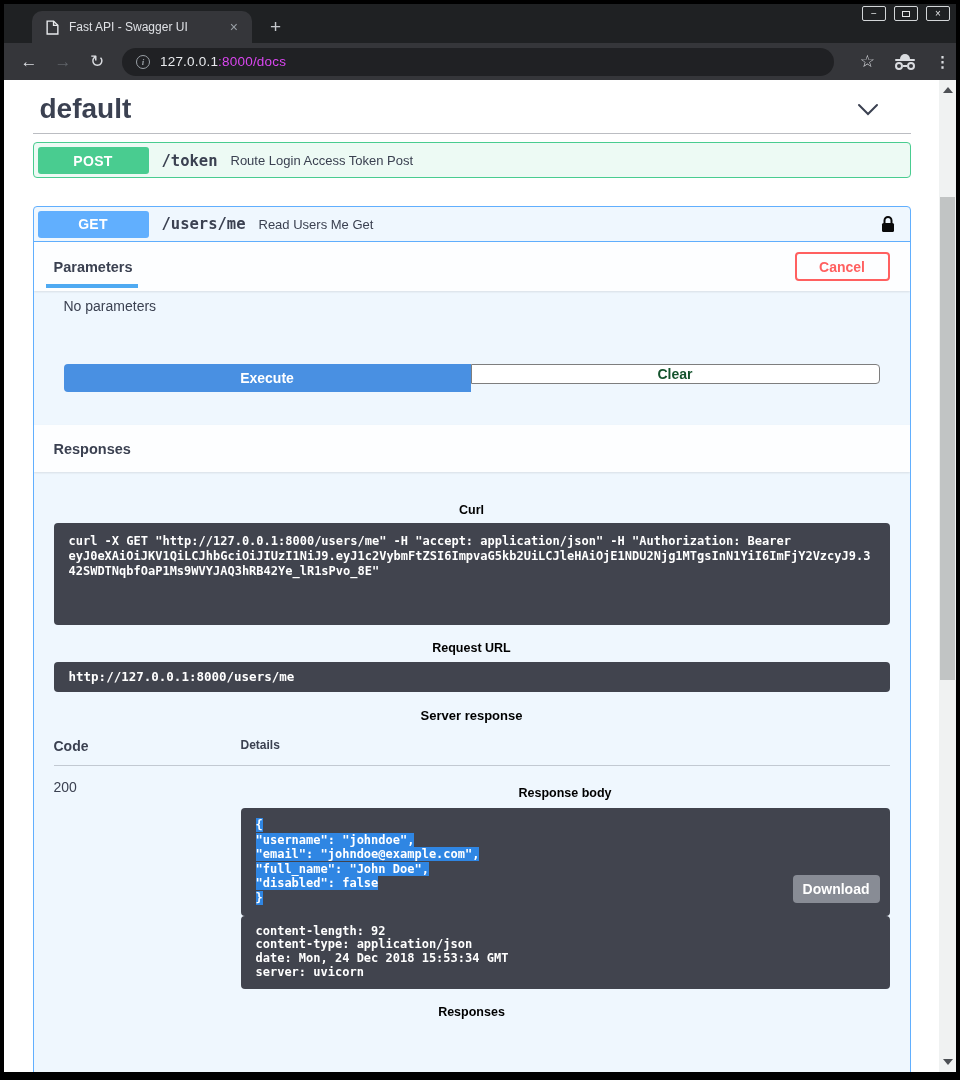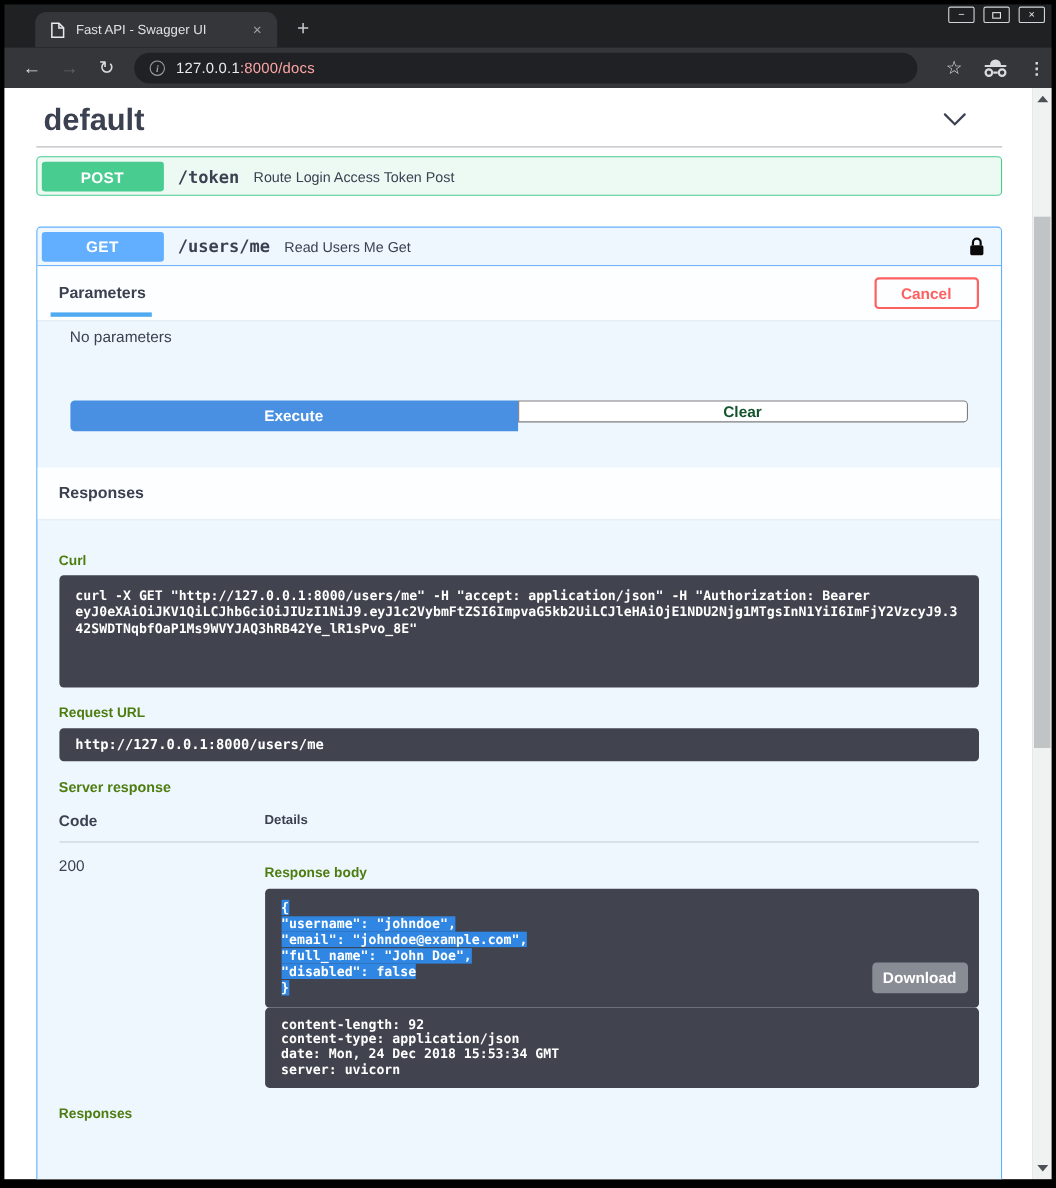--- a/index.html
+++ b/index.html
@@ -23,21 +23,21 @@
   .toolbar { position:absolute; top:43px; left:4px; right:4px; height:37px; background:#35363a;
              display:flex; align-items:center; }
   .navbtn { width:34px; text-align:center; font-size:17px; color:#dadce0; }
   .navbtn.disabled { color:#5f6368; }
   .urlpill { height:28px; flex:0 0 712px; margin-left:8px; background:#202124; border-radius:14px;
              display:flex; align-items:center; padding:0 14px; }
   .info-icon { width:14px; height:14px; border:1.5px solid #9aa0a6; border-radius:50%; color:#9aa0a6;
                font-size:9px; font-weight:700; display:flex; align-items:center; justify-content:center;
                margin-right:10px; font-family:"Liberation Serif", serif; font-style:italic; }
   .urltext { font-size:13.5px; color:#e8eaed; letter-spacing:.2px; }
-  .urltext .rest { color:#fca5a5; }
+  .urltext .rest { color:#d946ef; }
   .tool-icons { display:flex; align-items:center; margin-left:auto; margin-right:6px; gap:20px; }
   .star { color:#dadce0; font-size:17px; }
   .incog { position:relative; width:20px; height:16px; }
   .incog .dome { position:absolute; top:0; left:5px; width:10px; height:5px; background:#dadce0; border-radius:5px 5px 0 0; }
   .incog .brim { position:absolute; top:5px; left:0; width:20px; height:2.5px; background:#dadce0; border-radius:2px; }
   .incog .gl { position:absolute; bottom:0; width:8px; height:8px; border:2px solid #dadce0; border-radius:50%; }
   .incog .gl.l { left:0; } .incog .gl.r { right:0; }
   .incog .bridge { position:absolute; bottom:3px; left:8px; width:4px; height:2px; background:#dadce0; }
   .menu-dots { color:#dadce0; font-size:15px; font-weight:700; }
 
@@ -80,21 +80,21 @@
 
   .no-params { padding:7px 0 0 30px; font-size:14px; }
   .exec-wrap { display:flex; padding:50px 30px 0 30px; }
   .exec-btn { flex:1; height:28px; background:#4990e2; border:none; border-radius:4px 0 0 4px;
               color:#fff; font-weight:700; font-size:14px; font-family:"Liberation Sans",sans-serif; }
   .clear-btn { flex:1; height:20px; background:#fff; border:1px solid #7e7e7e; border-radius:0 4px 4px 0;
                color:#14532d; font-weight:700; font-size:14px; font-family:"Liberation Sans",sans-serif; }
   .spacer-33 { height:33px; }
 
   .resp-inner { padding:31px 20px 0 20px; }
-  .blk-label { font-size:12.5px; font-weight:700; color:#4d7c0f; }
+  .blk-label { font-size:12.5px; font-weight:700; color:#000000;text-align:center; }
   .codeblock { background:#41444e; border-radius:4px; color:#fff; font-family:"DejaVu Sans Mono",monospace;
                font-weight:700; }
   .curl-block { margin-top:6px; min-height:102px; padding:11px 15px; font-size:12px; line-height:15px;
                 white-space:pre-wrap; overflow-wrap:break-word; }
   .requrl-label { margin-top:16px; }
   .requrl-block { margin-top:7px; height:30px; padding:7px 15px; font-size:12.5px; line-height:16px; white-space:pre; }
   .srvresp-label { margin-top:16px; font-size:13px; }
 
   .rtable-head { display:flex; margin-top:15px; padding-bottom:11px; border-bottom:1px solid rgba(59,65,81,.25); }
   .col-code { width:187px; }

